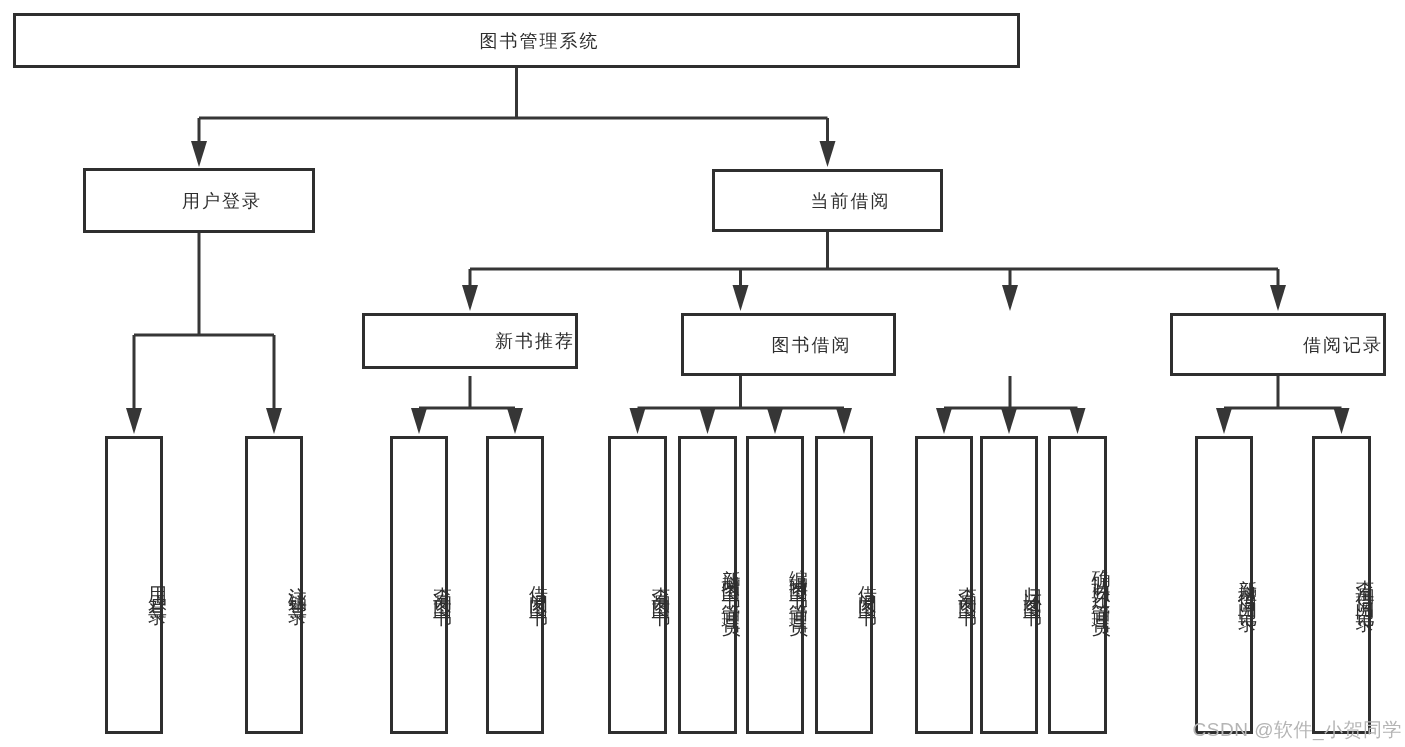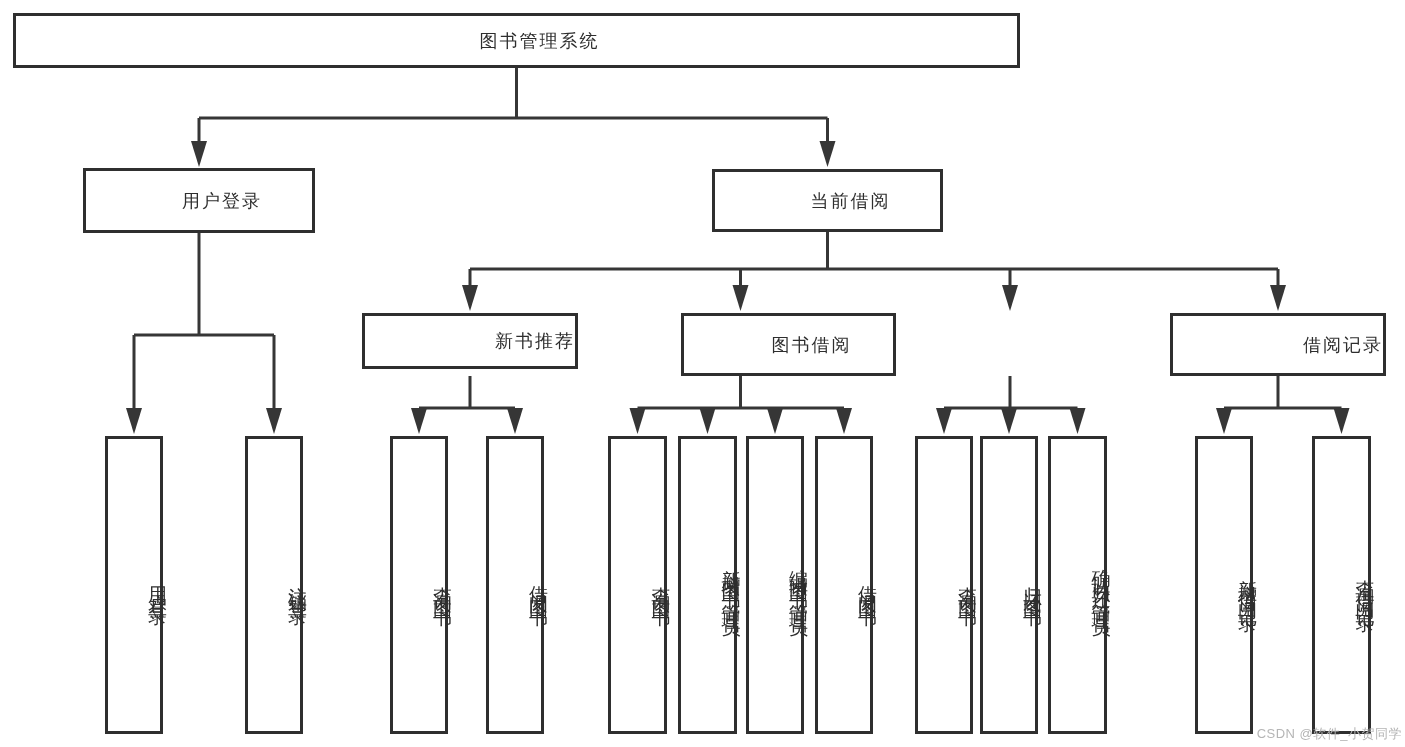--- a/index.html
+++ b/index.html
@@ -16,21 +16,21 @@
   }
   .node .hlabel {
     font-size: 18px; letter-spacing: 2px; color: #2e2e2e; white-space: nowrap;
   }
   .node .vlabel {
     writing-mode: vertical-rl; text-orientation: mixed;
     font-size: 19px; letter-spacing: 7px; color: #2e2e2e; line-height: 1.1;
   }
   .watermark {
     position: absolute; right: 3px; bottom: 4px; z-index: 5;
-    font-size: 13px; color: #b5b5b5; letter-spacing: 0.5px; white-space: nowrap;
+    font-size: 19px; color: #b5b5b5; letter-spacing: 0.5px; white-space: nowrap;
   }
   
   .n-root            { left: 13px;   top: 13px;  width: 1007px; height: 55px; }
   .n-user-login      { left: 83px;   top: 168px; width: 232px;  height: 65px; }
   .n-book-mgmt       { left: 712px;  top: 169px; width: 231px;  height: 63px; }
   .n-new-book-rec    { left: 362px;  top: 313px; width: 216px;  height: 56px; justify-content: flex-end; }
   .n-book-borrow     { left: 633px;  top: 313px; width: 215px;  height: 63px; margin-left: 48px; }
   .n-current-borrow  { left: 903px;  top: 313px; width: 214px;  height: 63px; }
   .n-borrow-records  { left: 1170px; top: 313px; width: 216px;  height: 63px; justify-content: flex-end; }
   .leaf { top: 436px; height: 298px; }

